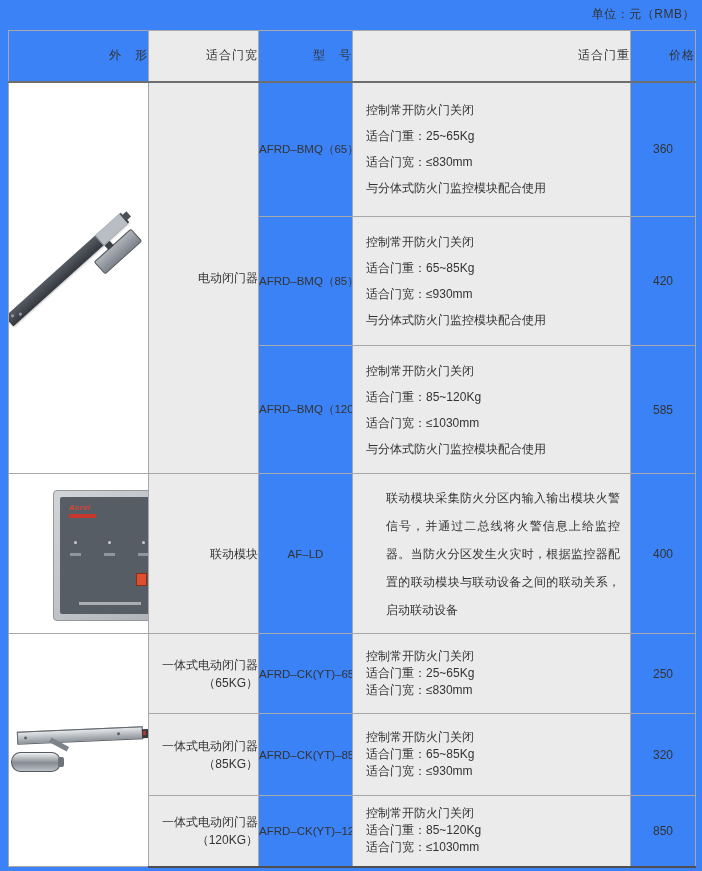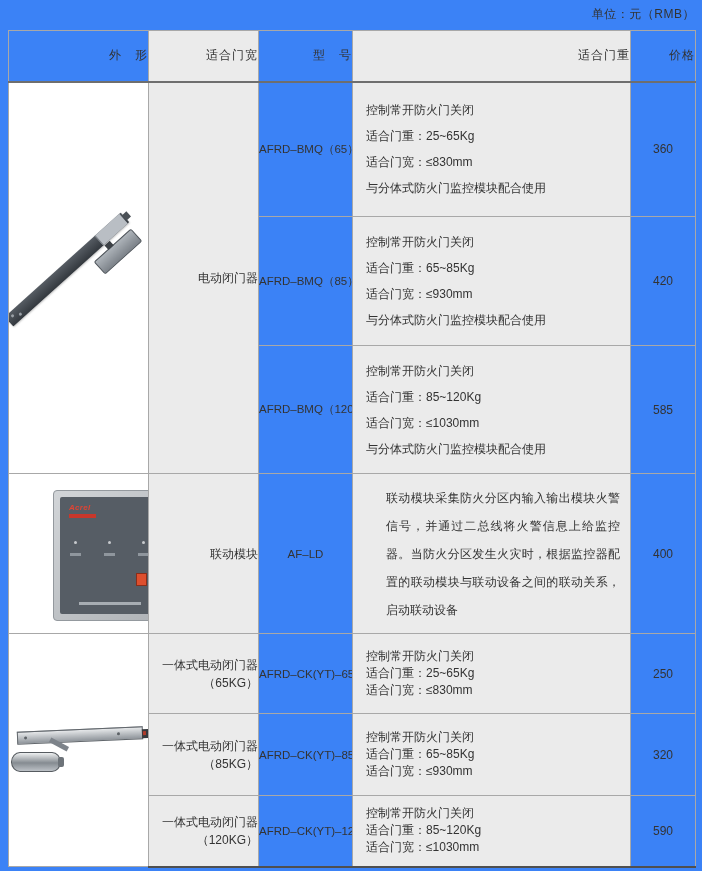--- a/index.html
+++ b/index.html
@@ -226,17 +226,17 @@
         <div>（120KG）</div>
       </td>
       <td class="model-cell">AFRD–CK(YT)–120</td>
       <td class="gray func-cell">
         <div class="func-lines-tight">
           <div>控制常开防火门关闭</div>
           <div>适合门重：85~120Kg</div>
           <div>适合门宽：≤1030mm</div>
         </div>
       </td>
-      <td class="price-cell">590</td>
+      <td class="price-cell">850</td>
     </tr>
   </tbody>
     </table>
 </div>
 
 </body></html>

